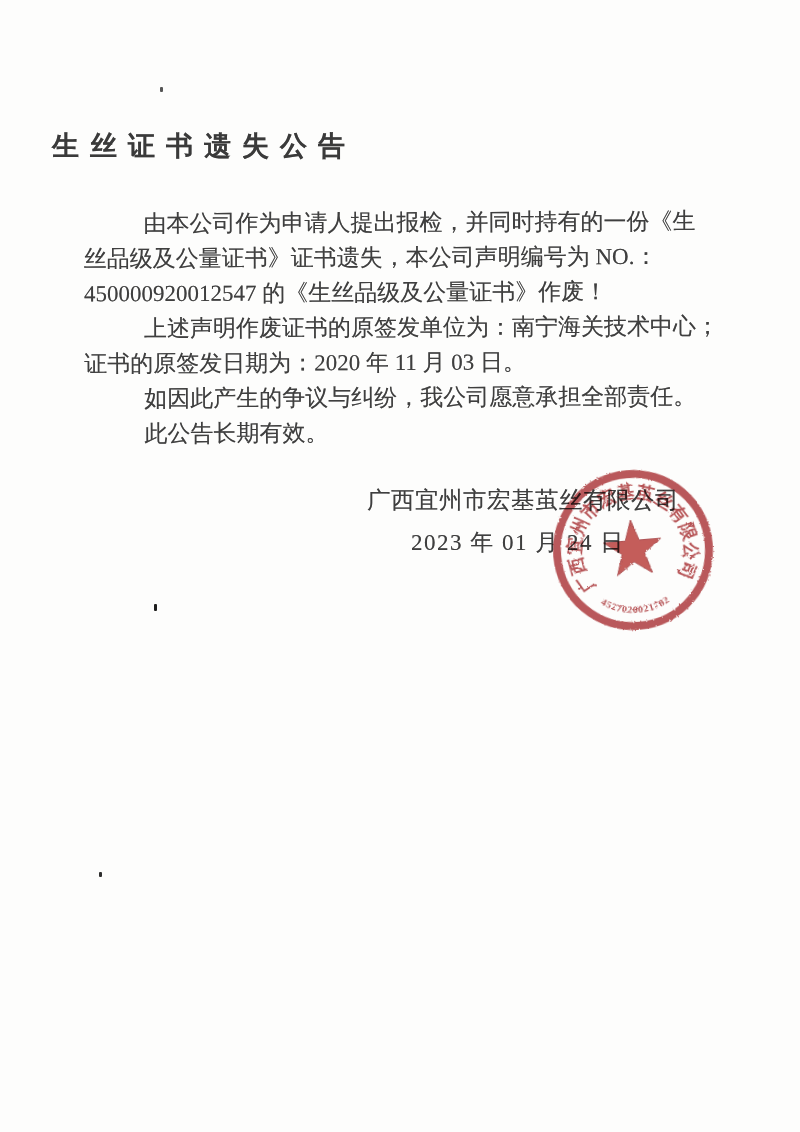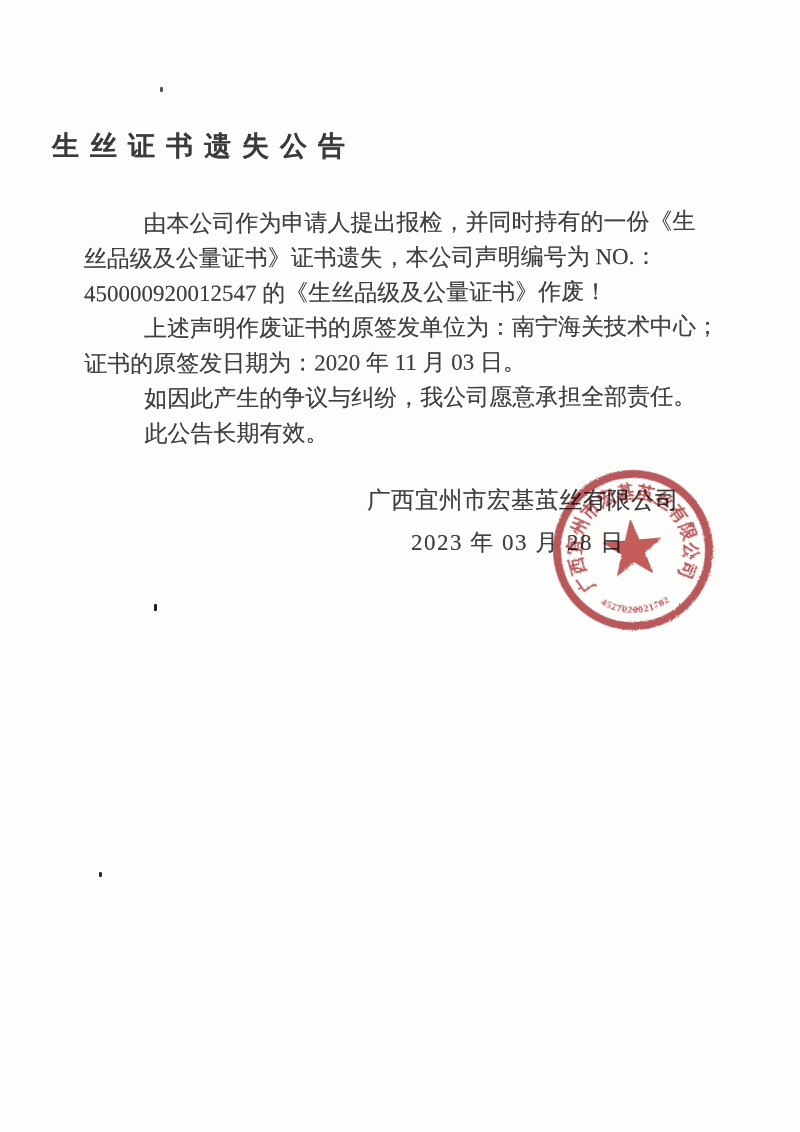--- a/index.html
+++ b/index.html
@@ -89,21 +89,21 @@
     <p>丝品级及公量证书》证书遗失，本公司声明编号为 NO.：</p>
     <p>450000920012547 的《生丝品级及公量证书》作废！</p>
     <p class="indent">上述声明作废证书的原签发单位为：南宁海关技术中心；</p>
     <p>证书的原签发日期为：2020 年 11 月 03 日。</p>
     <p class="indent">如因此产生的争议与纠纷，我公司愿意承担全部责任。</p>
     <p class="indent">此公告长期有效。</p>
   </div>
 
   <div class="sig-company">广西宜州市宏基茧丝有限公司</div>
 
-  <div class="sig-date">2023 年 03 月 28 日</div>
+  <div class="sig-date">2023 年 01 月 24 日</div>
 
   <svg class="seal" viewBox="0 0 176 176">
     <defs>
       <filter id="rough" x="-10%" y="-10%" width="120%" height="120%">
         <feTurbulence type="fractalNoise" baseFrequency="0.55" numOctaves="2" result="n"></feTurbulence>
         <feDisplacementMap in="SourceGraphic" in2="n" scale="2.6"></feDisplacementMap>
       </filter>
       <path id="sealArc" d="M 48.2 121.4 A 52 52 0 1 1 127.8 121.4" fill="none"></path>
       <path id="codeArc" d="M 49.2 137.6 A 63 63 0 0 0 126.8 137.6" fill="none"></path>
     </defs>

